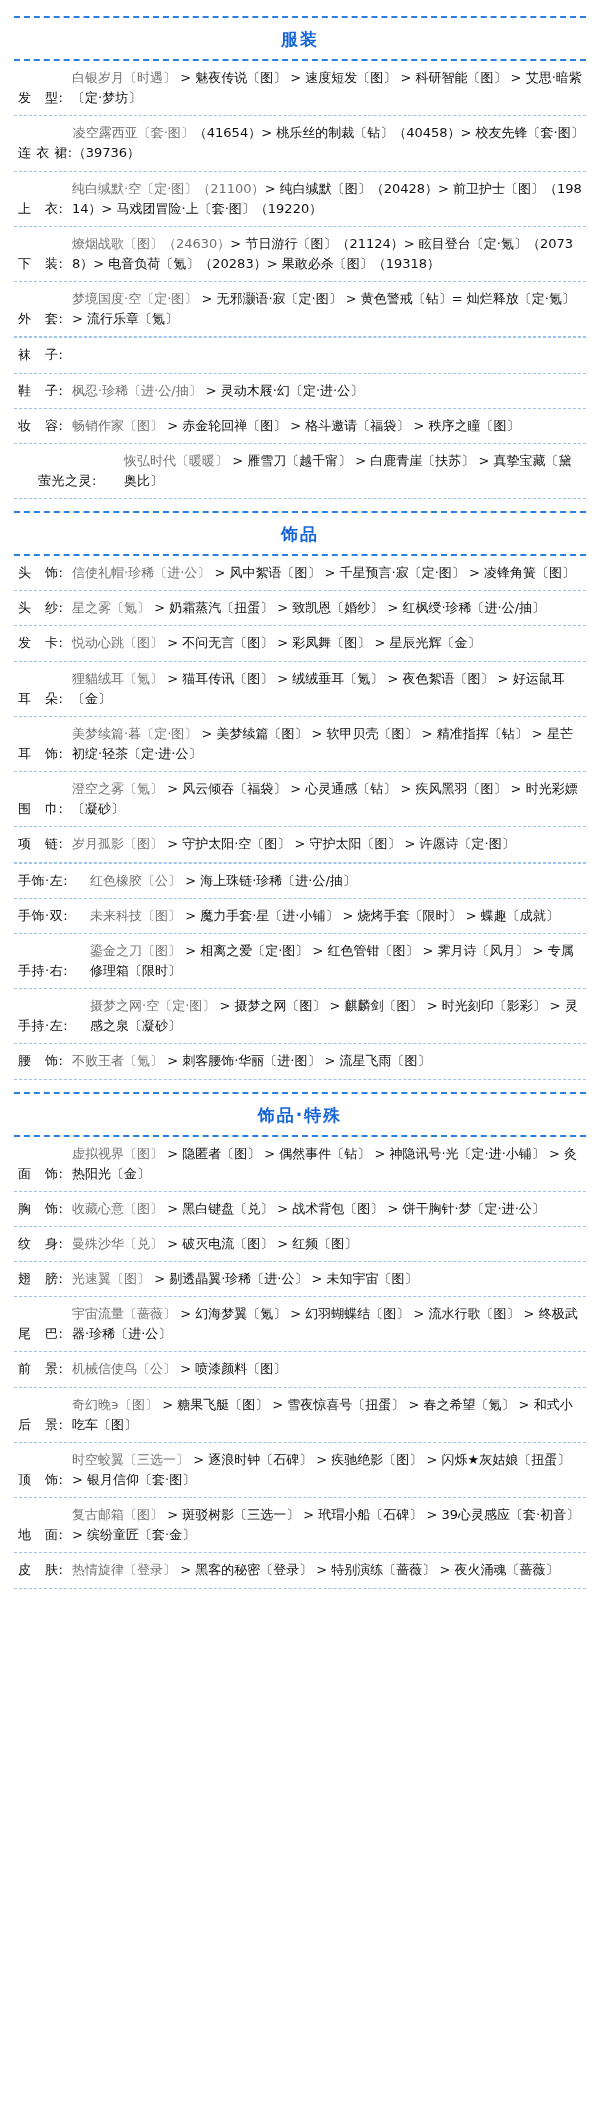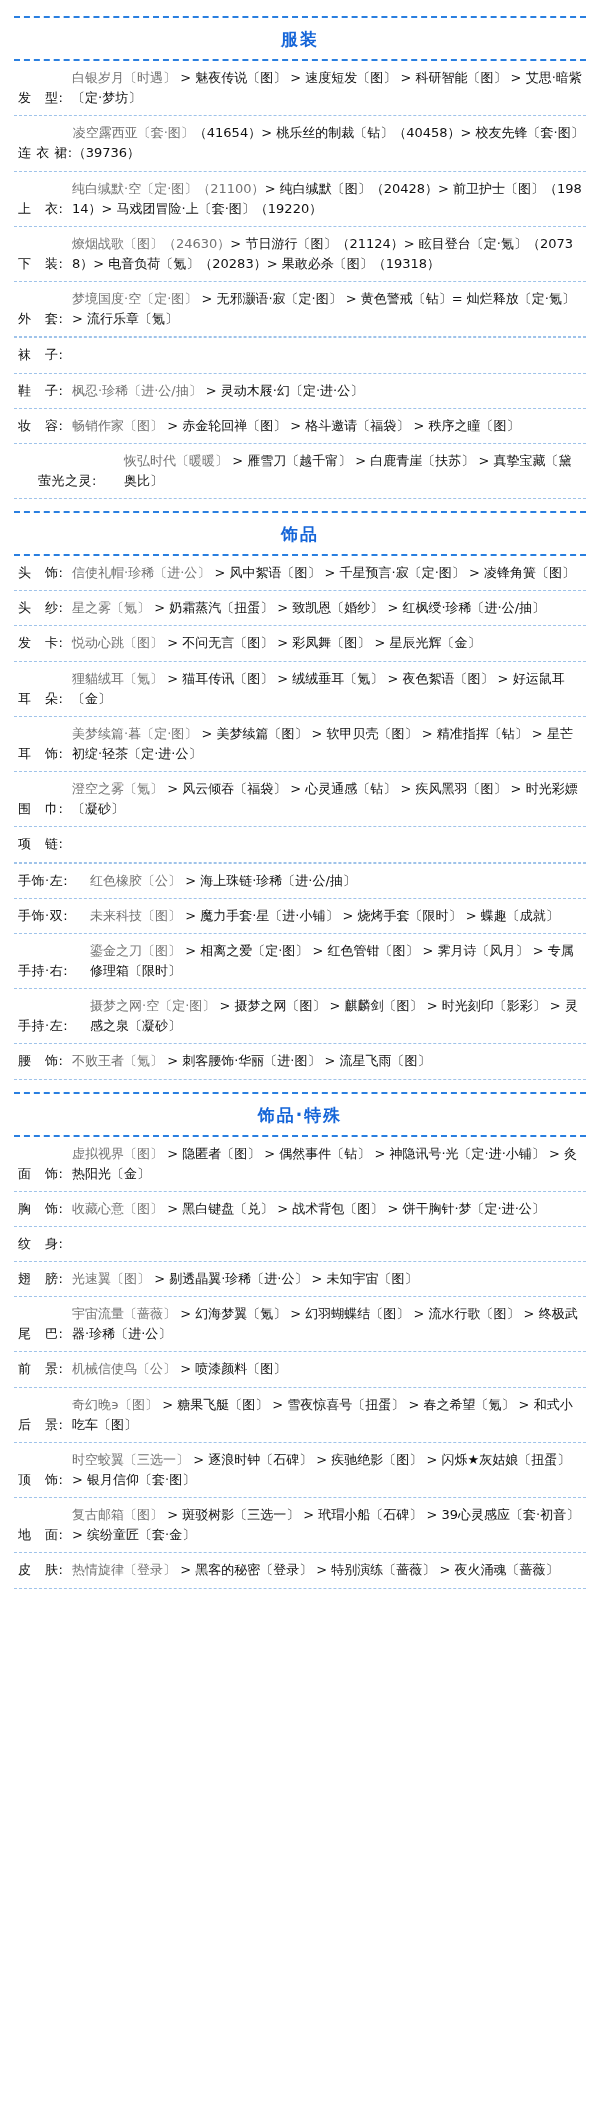--- a/index.html
+++ b/index.html
@@ -159,20 +159,21 @@
           <div class="content"><span class="lead">美梦续篇·暮〔定·图〕</span><span class="chain"> &gt; 美梦续篇〔图〕 &gt; 软甲贝壳〔图〕 &gt; 精准指挥〔钻〕 &gt; 星芒初绽·轻茶〔定·进·公〕</span></div>
         </div>
         <div class="sep"></div>
         <div class="row">
           <div class="label">围　巾:</div>
           <div class="content"><span class="lead">澄空之雾〔氪〕</span><span class="chain"> &gt; 风云倾吞〔福袋〕 &gt; 心灵通感〔钻〕 &gt; 疾风黑羽〔图〕 &gt; 时光彩嫖〔凝砂〕</span></div>
         </div>
         <div class="sep"></div>
         <div class="row">
           <div class="label">项　链:</div>
+          <div class="content"><span class="lead">岁月孤影〔图〕</span><span class="chain"> &gt; 守护太阳·空〔图〕 &gt; 守护太阳〔图〕 &gt; 许愿诗〔定·图〕</span></div>
         </div>
         <div class="sep"></div>
         <div class="sep"></div>
         <div class="row">
           <div class="label wide">手饰·左:</div>
           <div class="content"><span class="lead">红色橡胶〔公〕</span><span class="chain"> &gt; 海上珠链·珍稀〔进·公/抽〕</span></div>
         </div>
         <div class="sep"></div>
         <div class="row">
           <div class="label wide">手饰·双:</div>
@@ -205,20 +206,21 @@
           <div class="content"><span class="lead">虚拟视界〔图〕</span><span class="chain"> &gt; 隐匿者〔图〕 &gt; 偶然事件〔钻〕 &gt; 神隐讯号·光〔定·进·小铺〕 &gt; 灸热阳光〔金〕</span></div>
         </div>
         <div class="sep"></div>
         <div class="row">
           <div class="label">胸　饰:</div>
           <div class="content"><span class="lead">收藏心意〔图〕</span><span class="chain"> &gt; 黑白键盘〔兑〕 &gt; 战术背包〔图〕 &gt; 饼干胸针·梦〔定·进·公〕</span></div>
         </div>
         <div class="sep"></div>
         <div class="row">
           <div class="label">纹　身:</div>
+          <div class="content"><span class="lead">曼殊沙华〔兑〕</span><span class="chain"> &gt; 破灭电流〔图〕 &gt; 红频〔图〕</span></div>
         </div>
         <div class="sep"></div>
         <div class="row">
           <div class="label">翅　膀:</div>
           <div class="content"><span class="lead">光速翼〔图〕</span><span class="chain"> &gt; 剔透晶翼·珍稀〔进·公〕 &gt; 未知宇宙〔图〕</span></div>
         </div>
         <div class="sep"></div>
         <div class="row">
           <div class="label">尾　巴:</div>
           <div class="content"><span class="lead">宇宙流量〔蔷薇〕</span><span class="chain"> &gt; 幻海梦翼〔氪〕 &gt; 幻羽蝴蝶结〔图〕 &gt; 流水行歌〔图〕 &gt; 终极武器·珍稀〔进·公〕</span></div>

